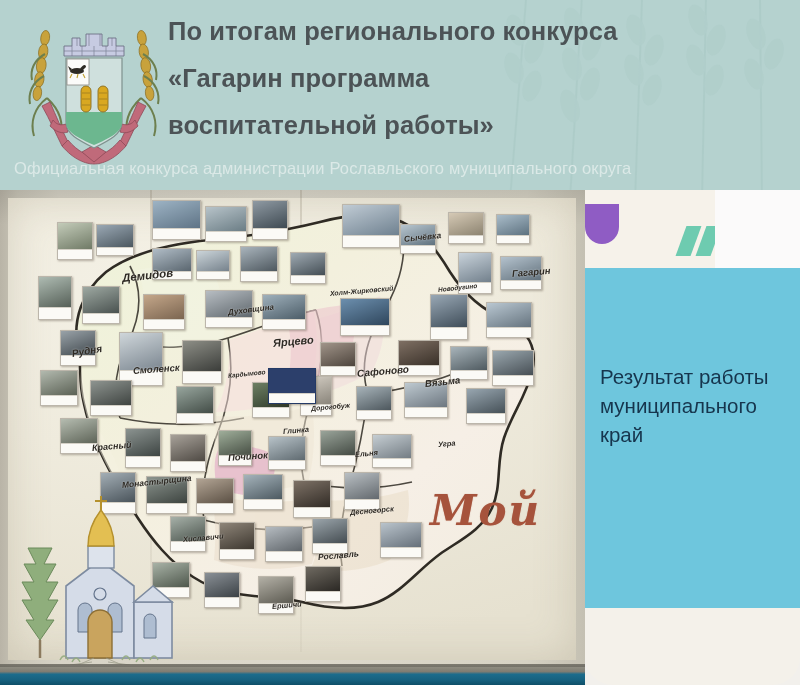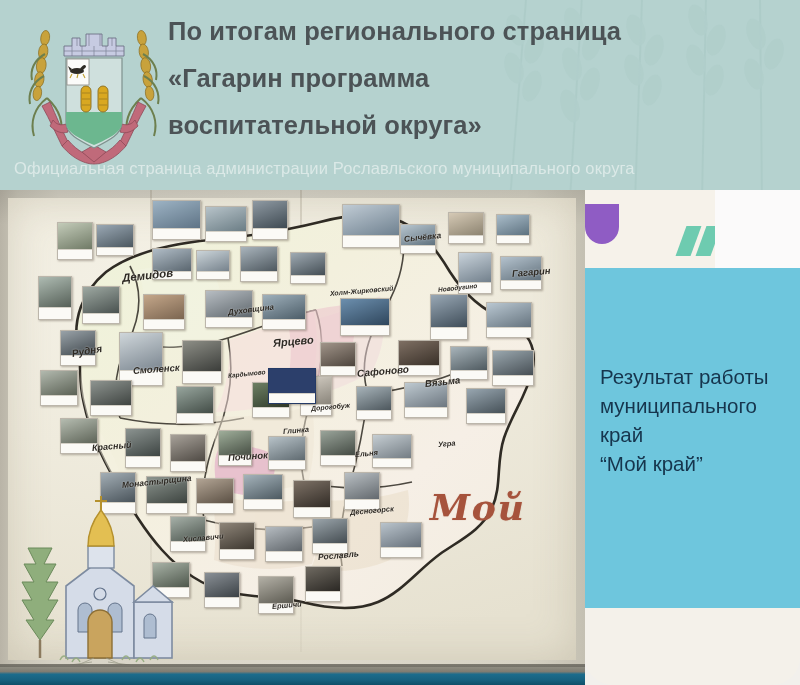--- a/index.html
+++ b/index.html
@@ -175,26 +175,26 @@
       <g fill="#c7cbe2" stroke="#6d7287" stroke-width=".9">
         <path d="M44 42 H104 V32 H96 V24 H88 V32 H82 V20 H66 V32 H60 V24 H52 V32 H44 Z"></path>
       </g>
       <g stroke="#6d7287" stroke-width=".7" opacity=".85">
         <path d="M44 37 H104M52 32 V42M62 32 V42M74 32 V42M86 32 V42M96 32 V42
                  M57 24 V32M69 20 V32M80 20 V32M92 24 V32"></path>
       </g>
     </svg>
 
     <div class="header-text">
-      <div class="title-line">По итогам регионального страница</div>
+      <div class="title-line">По итогам регионального конкурса</div>
       <div class="title-line">«Гагарин программа</div>
-      <div class="title-line">воспитательной округа»</div>
+      <div class="title-line">воспитательной работы»</div>
     </div>
 
-    <div class="subtitle">Официальная страница администрации Рославльского муниципального округа</div>
+    <div class="subtitle">Официальная конкурса администрации Рославльского муниципального округа</div>
   </div>
 
   <div class="photo">
     <div class="wall"></div>
     <div class="sheet"></div>
     <div class="sheet-crease" style="left:150px;"></div>
     <div class="sheet-crease" style="left:300px;"></div>
 
     <svg class="region" viewBox="0 0 530 430">
       <defs>
@@ -517,21 +517,21 @@
         <div class="maplabel" style="left: 92px; top: 253px; font-size: 9px; transform: rotate(-5deg);">Красный</div>
         <div class="maplabel" style="left: 122px; top: 290px; font-size: 8.5px; transform: rotate(-6deg);">Монастырщина</div>
         <div class="maplabel" style="left: 183px; top: 345px; font-size: 7.5px; transform: rotate(-5deg);">Хиславичи</div>
         <div class="maplabel" style="left: 318px; top: 362px; font-size: 8.5px; transform: rotate(-5deg);">Рославль</div>
         <div class="maplabel" style="left: 350px; top: 318px; font-size: 7.5px; transform: rotate(-5deg);">Десногорск</div>
         <div class="maplabel" style="left: 355px; top: 260px; font-size: 7.5px; transform: rotate(-5deg);">Ельня</div>
         <div class="maplabel" style="left: 438px; top: 250px; font-size: 7.5px; transform: rotate(-5deg);">Угра</div>
         <div class="maplabel" style="left: 272px; top: 412px; font-size: 7.5px; transform: rotate(-5deg);">Ершичи</div>
       </div>
 
-    <div class="handwriting" style="left:430px;top:296px;font-size:36px;">Мой</div>
+    <div class="handwriting" style="left:430px;top:296px;font-size:42px;">Мой</div>
 
     <svg class="church" viewBox="0 0 190 175">
 
       <g fill="#8fae7c" stroke="#6b8a5b" stroke-width="1">
         <path d="M30 150 L16 130 H24 L12 110 H22 L12 92 H24 L14 74 H26 L18 58 H42 L34 74 H46 L36 92 H48 L38 110 H48 L36 130 H44 Z"></path>
       </g>
       <line x1="30" y1="150" x2="30" y2="168" stroke="#8b7a5e" stroke-width="2.5"></line>
 
       <g fill="#d5dce8" stroke="#7d8ba0" stroke-width="1.6">
         <path d="M56 168 V96 L90 70 L124 96 V168 Z"></path>
@@ -577,17 +577,16 @@
       
       
     </div>
 
     <div class="side-teal"></div>
 
     <div class="side-text">
       <div>Результат работы</div>
       <div>муниципального</div>
       <div>край</div>
-      <div>“Мой край”</div>
     </div>
   </div>
 
 </div>
 
 </body></html>

